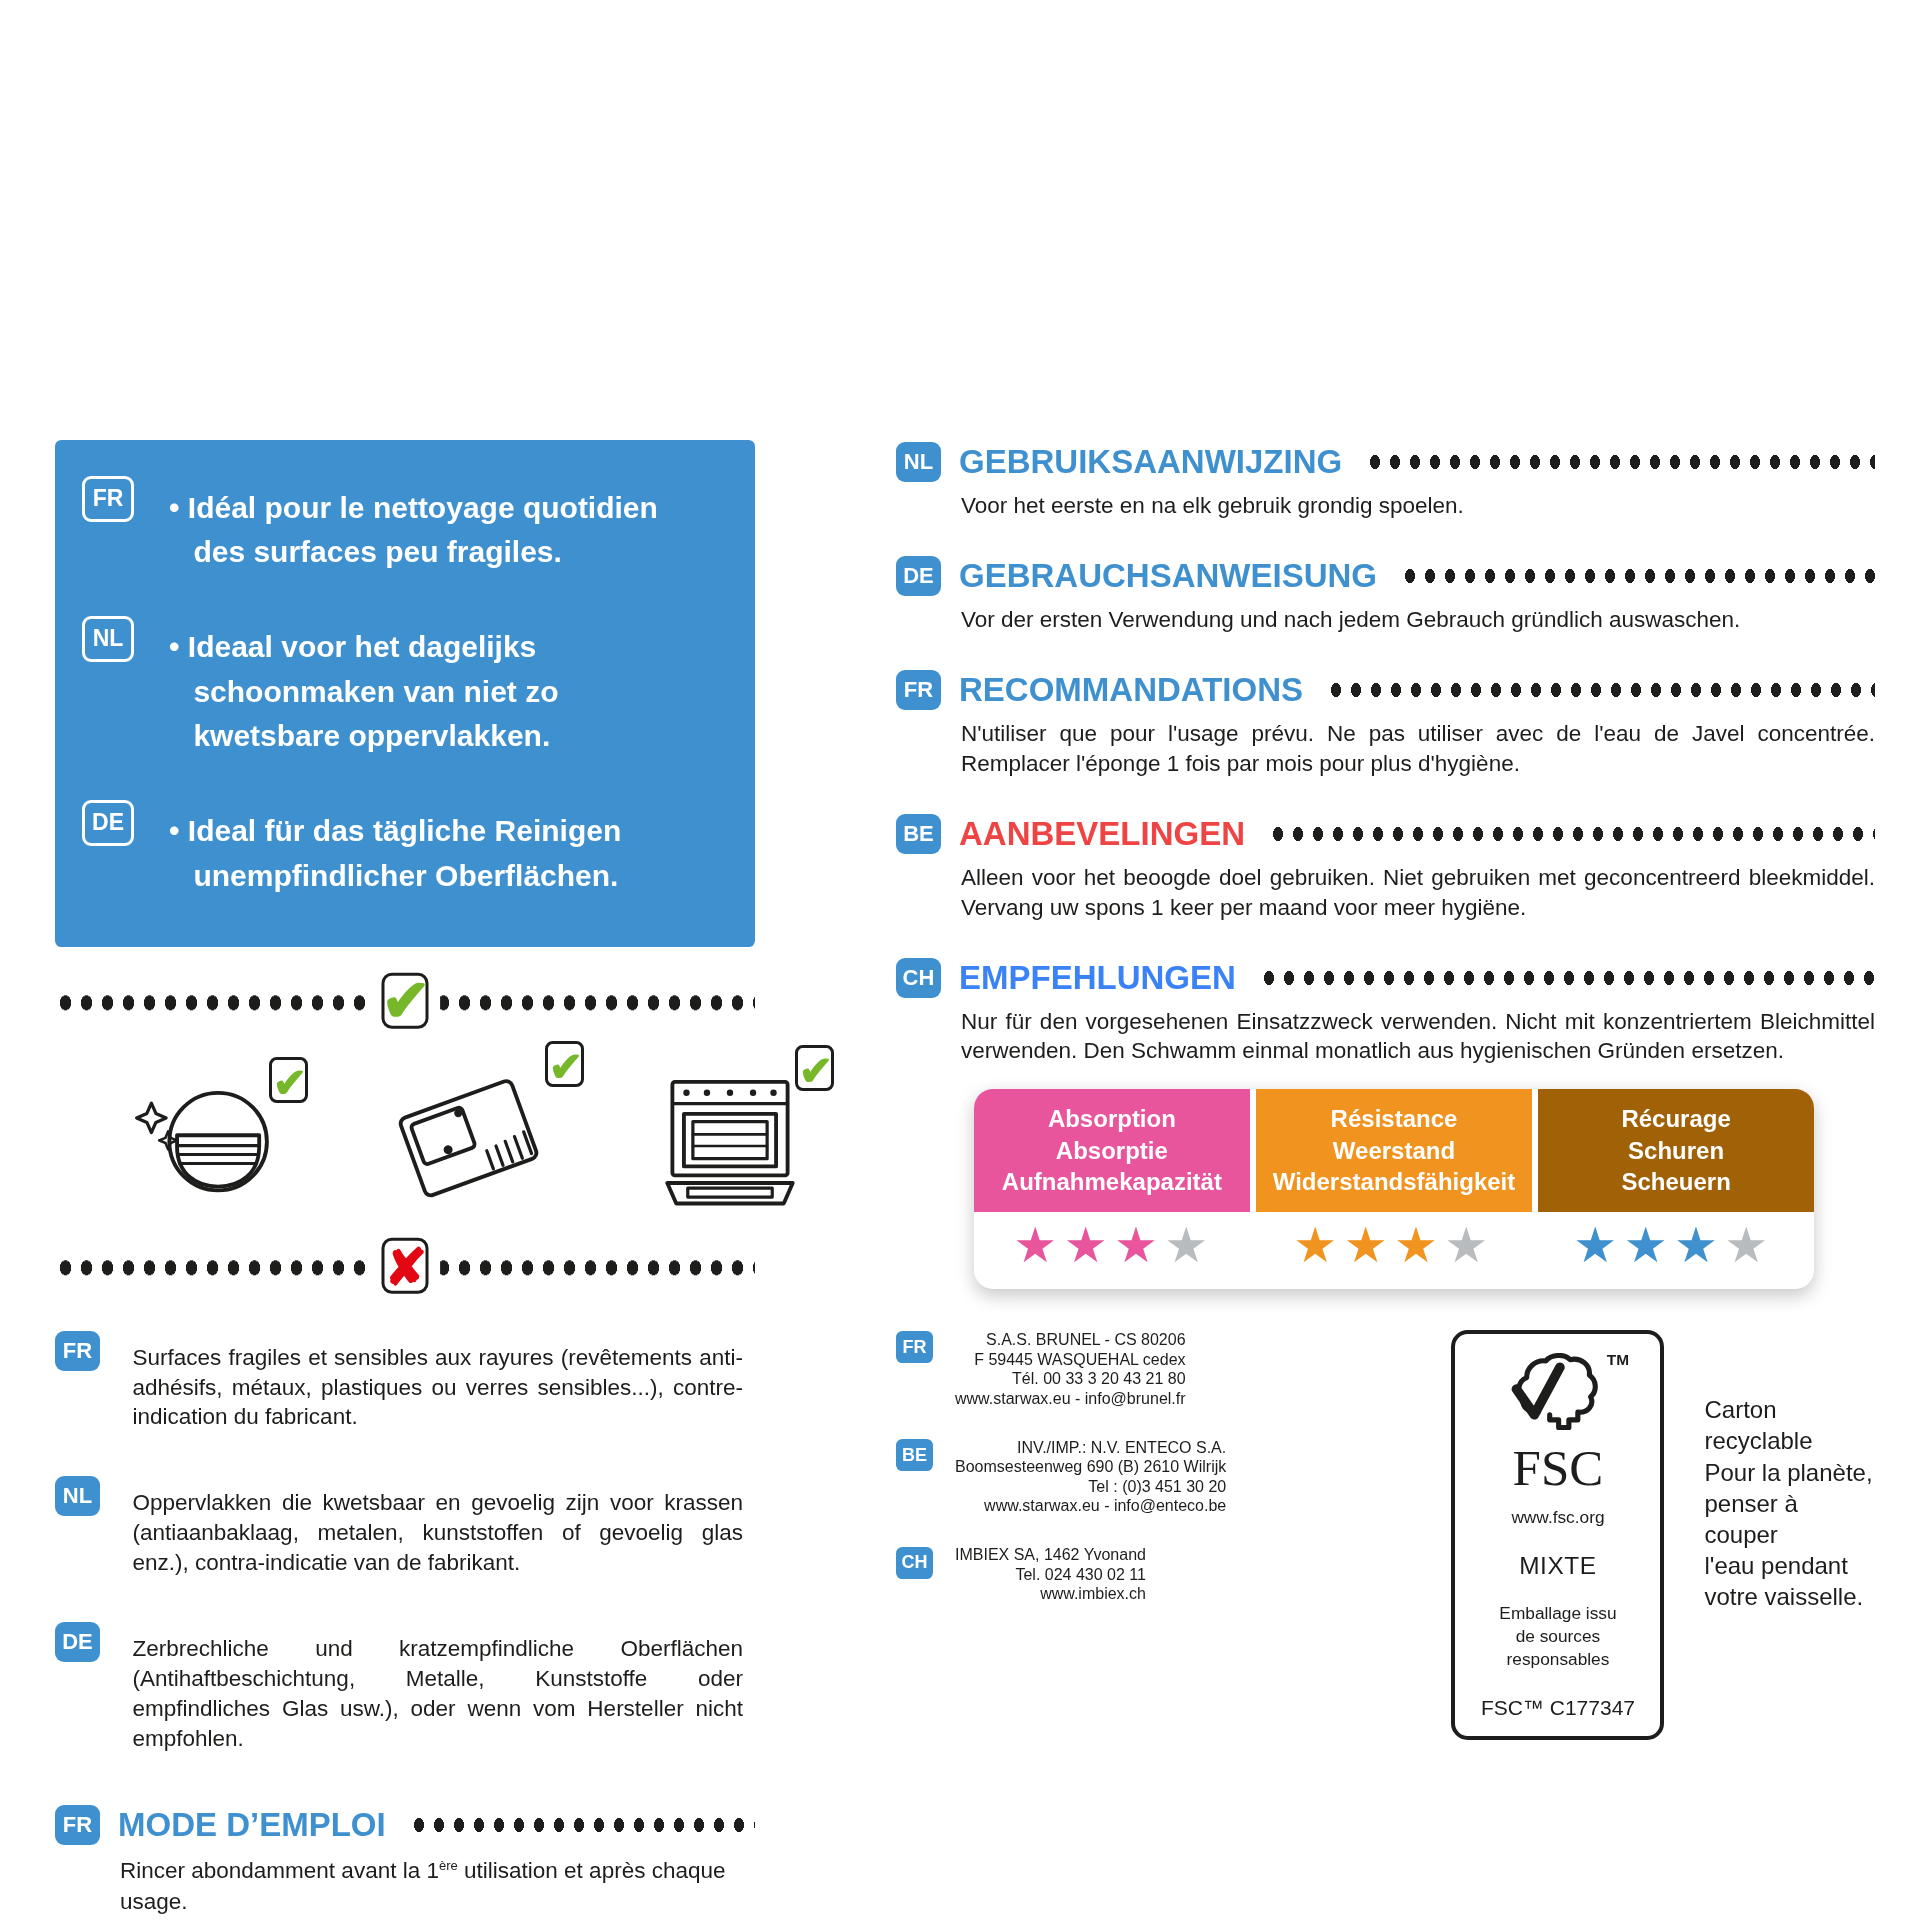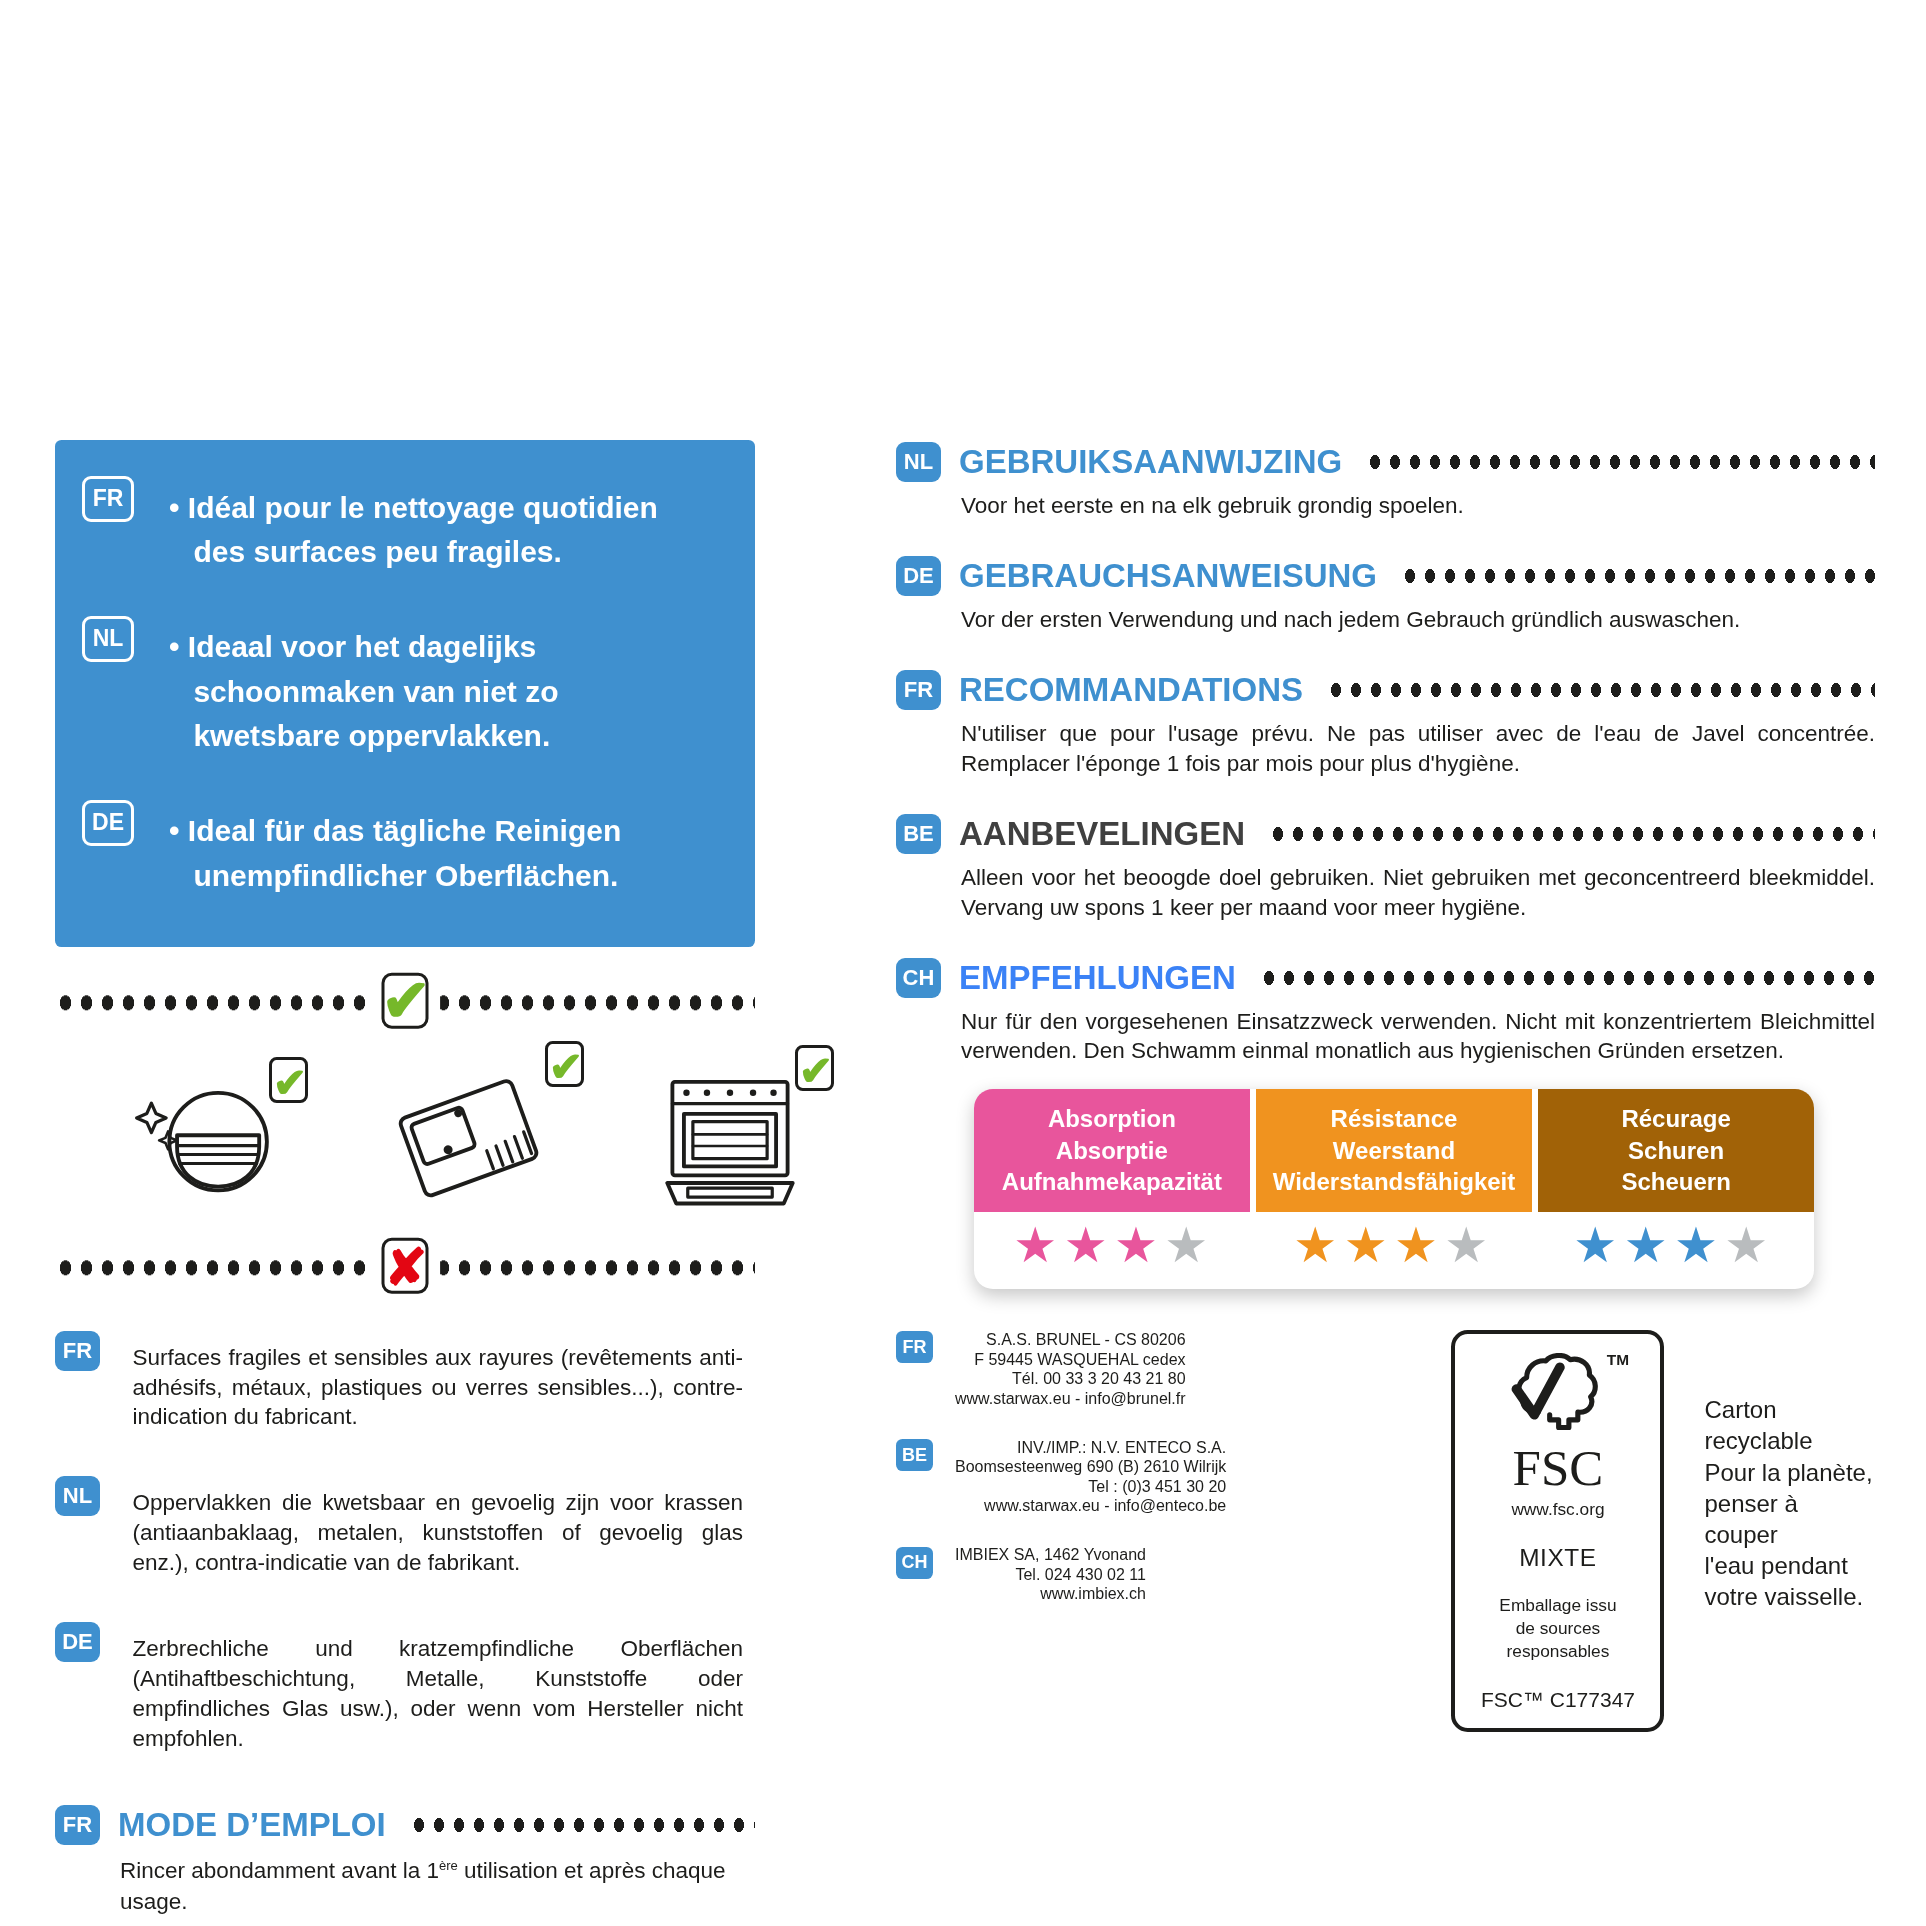--- a/index.html
+++ b/index.html
@@ -74,21 +74,21 @@
   .addr{display:flex;gap:22px;margin-top:29.5px;}
   .addr:first-child{margin-top:0;}
   .lang-badge.small{width:37px;height:32px;font-size:18px;border-radius:6.4px;margin-top:1.3px;}
   .addr-lines p{margin:0;font-size:16px;line-height:1.22;text-align:right;}
 
   .fsc{width:187px;border:4.5px solid var(--ink);border-radius:16.7px;padding:19px 9px 16.7px;
     text-align:center;flex:none;}
   .fsc-logo{position:relative;width:96px;margin:0 auto;}
   .fsc-tm{position:absolute;top:-2.6px;right:-23px;font-size:15.4px;font-weight:bold;}
   .fsc-acronym{font-family:"Liberation Serif", serif;font-weight:normal;font-size:51px;line-height:1;margin-top:2.6px;}
-  .fsc-url{font-size:17.3px;margin-top:5px;text-align:center;}
+  .fsc-url{font-size:17.3px;margin-top:13px;text-align:center;}
   .fsc-grade{font-size:24.4px;margin-top:24.4px;letter-spacing:0.6px;}
   .fsc-desc{margin-top:22px;}
   .fsc-desc p{margin:0;font-size:17.3px;line-height:1.32;}
   .fsc-code{font-size:21px;margin-top:25px;}
 
   .recycle{margin-left:40px;padding-top:64px;font-size:24px;line-height:1.3;}
   .recycle p{margin:0;}
 </style>
 </head>
 <body>
@@ -229,21 +229,21 @@
         <span class="lang-badge" style="background: rgb(63, 144, 207);">FR</span>
         <h2 style="color: rgb(63, 144, 207);">RECOMMANDATIONS</h2>
         <div class="leader"></div>
       </div>
       <p class="sec-body just">N'utiliser que pour l'usage prévu. Ne pas utiliser avec de l'eau de Javel concentrée. Remplacer l'éponge 1 fois par mois pour plus d'hygiène.</p>
     </div>
 
     <div class="section">
       <div class="head-row">
         <span class="lang-badge" style="background: rgb(63, 144, 207);">BE</span>
-        <h2 style="color: #404040;">AANBEVELINGEN</h2>
+        <h2 style="color: #ef4444;">AANBEVELINGEN</h2>
         <div class="leader"></div>
       </div>
       <p class="sec-body just">Alleen voor het beoogde doel gebruiken. Niet gebruiken met geconcentreerd bleekmiddel. Vervang uw spons 1 keer per maand voor meer hygiëne.</p>
     </div>
 
     <div class="section">
       <div class="head-row">
         <span class="lang-badge" style="background: rgb(63, 144, 207);">CH</span>
         <h2 style="color: #3b82f6;">EMPFEHLUNGEN</h2>
         <div class="leader"></div>

